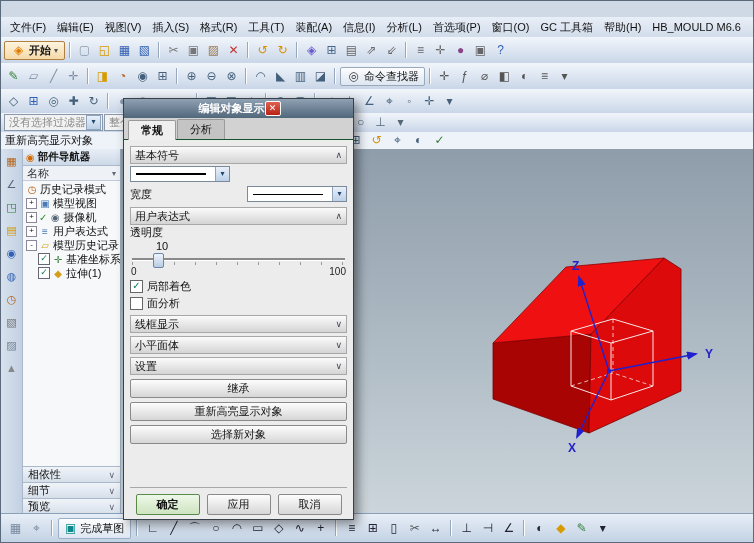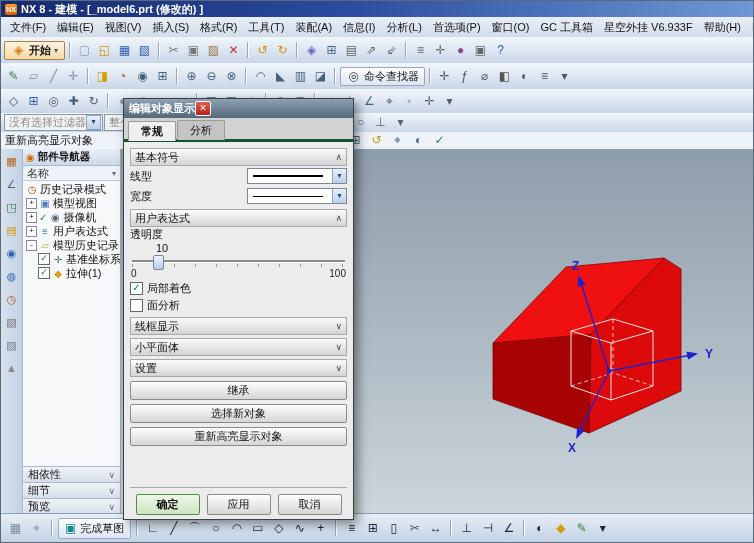--- a/index.html
+++ b/index.html
@@ -72,24 +72,24 @@
   .bottombar{position:absolute;left:0;right:0;bottom:0;height:28px;background:linear-gradient(#e7eef7,#c3d2e4);
     border-top:1px solid #8aa0b8;display:flex;align-items:center;gap:2px;padding:0 5px;}
   .finishbtn{display:flex;align-items:center;gap:4px;padding:2px 6px;border:1px solid #9ab0c8;border-radius:2px;
     background:linear-gradient(#fdfdfe,#dde6f1);cursor:default;white-space:nowrap;}
   .finishbtn .fico{color:#0a8a8a;font-size:12px;}
 
   
   .dialog{position:absolute;left:122px;top:97px;width:229px;height:420px;background:#ececec;
     border:1px solid #38404a;box-shadow:4px 4px 10px rgba(0,0,0,.45);z-index:30;display:flex;flex-direction:column;}
   .dlg-title{height:19px;background:linear-gradient(#8fa1b3,#51677a);display:flex;align-items:center;
-    justify-content:flex-start;padding:0 3px 0 5px;color:#fff;font-weight:bold;}
+    justify-content:center;padding:0 3px 0 5px;color:#fff;font-weight:bold;}
   .dlg-close{width:14px;height:13px;background:linear-gradient(#e06050,#b82215);border:1px solid #fff;
     color:#fff;font-size:9px;line-height:12px;text-align:center;cursor:default;border-radius:2px;}
-  .dlg-tabs{height:19px;background:#d2d2d2;display:flex;align-items:flex-start;padding:2px 4px 0;gap:1px;border-bottom:3px solid #14532d;}
+  .dlg-tabs{height:19px;background:#d2d2d2;display:flex;align-items:flex-end;padding:2px 4px 0;gap:1px;border-bottom:1px solid #14532d;}
   .dtab{padding:2px 12px;border:1px solid #999;border-bottom:none;background:#c4c4c4;border-radius:2px 2px 0 0;cursor:default;}
   .dtab.active{background:#efefef;font-weight:bold;position:relative;top:1px;}
   .dlg-body{flex:1;padding:3px 6px 4px;display:flex;flex-direction:column;overflow:hidden;}
   .sechdr{height:16px;margin-top:3px;background:linear-gradient(#fbfbfb,#d4d4d4);border:1px solid #a8a8a8;
     display:flex;align-items:center;justify-content:space-between;padding:0 4px;cursor:default;}
   .sechdr .chev{color:#445;font-size:9px;}
   .frow{display:flex;align-items:center;height:20px;gap:4px;}
   .frow .flabel{flex:1;}
   .layerinput{width:94px;height:13px;border:1px solid #7a8a9a;background:#fff;text-align:right;
     font-size:11px;padding:0 3px;font-family:inherit;}
@@ -117,39 +117,34 @@
   .dbtn{width:62px;height:19px;background:linear-gradient(#fdfdfd,#d6d6d6);border:1px solid #8a8a8a;
     border-radius:2px;text-align:center;line-height:18px;cursor:default;}
   .dbtn.ok{background:linear-gradient(#eef7e8,#cde4c0);border-color:#5a8a4a;font-weight:bold;}
   .spacer{flex:1;}
 </style>
 </head>
 <body>
 
 <div id="app">
 
-  <div class="titlebar">
-    <div class="nxlogo">NX</div>
-    <div class="titletext">NX 8 - 建模 - [_model6.prt (修改的) ]</div>
-  </div>
 
   <div class="menubar">
       <span class="mitem">文件(F)</span>
       <span class="mitem">编辑(E)</span>
       <span class="mitem">视图(V)</span>
       <span class="mitem">插入(S)</span>
       <span class="mitem">格式(R)</span>
       <span class="mitem">工具(T)</span>
       <span class="mitem">装配(A)</span>
       <span class="mitem">信息(I)</span>
       <span class="mitem">分析(L)</span>
       <span class="mitem">首选项(P)</span>
       <span class="mitem">窗口(O)</span>
       <span class="mitem">GC 工具箱</span>
-      <span class="mitem">星空外挂 V6.933F</span>
       <span class="mitem">帮助(H)</span>
       <span class="mitem">HB_MOULD M6.6</span>
     </div>
 
   <div class="tbar tb1">
     <div class="startbtn">
       <span class="ticon" style="width:13px;height:13px;line-height:13px;color:#e07b00">◈</span>
       <span>开始</span>
       <span style="font-size:8px;color:#555">▾</span>
     </div>
@@ -412,21 +407,20 @@
       <span class="dtab active">常规</span>
       <span class="dtab">分析</span>
     </div>
     <div class="dlg-body">
 
       <div class="sechdr">
         <span>基本符号</span>
         <span class="chev">∧</span>
       </div>
       <div class="frow">
-        <span class="flabel">线型</span>
         <div class="dcombo">
           <span class="lineSolid"></span>
           <span class="arr">▾</span>
         </div>
       </div>
       <div class="frow">
         <span class="flabel">宽度</span>
         <div class="dcombo">
           <span class="lineThin"></span>
           <span class="arr">▾</span>
@@ -466,22 +460,22 @@
       <div class="sechdr">
         <span>小平面体</span>
         <span class="chev">∨</span>
       </div>
       <div class="sechdr">
         <span>设置</span>
         <span class="chev">∨</span>
       </div>
 
       <div class="bigbtn">继承</div>
+      <div class="bigbtn">重新高亮显示对象</div>
       <div class="bigbtn">选择新对象</div>
-      <div class="bigbtn">重新高亮显示对象</div>
 
       <div class="spacer"></div>
       <div class="btnrow">
         <div class="dbtn ok">确定</div>
         <div class="dbtn">应用</div>
         <div class="dbtn">取消</div>
       </div>
     </div>
   </div>
 

